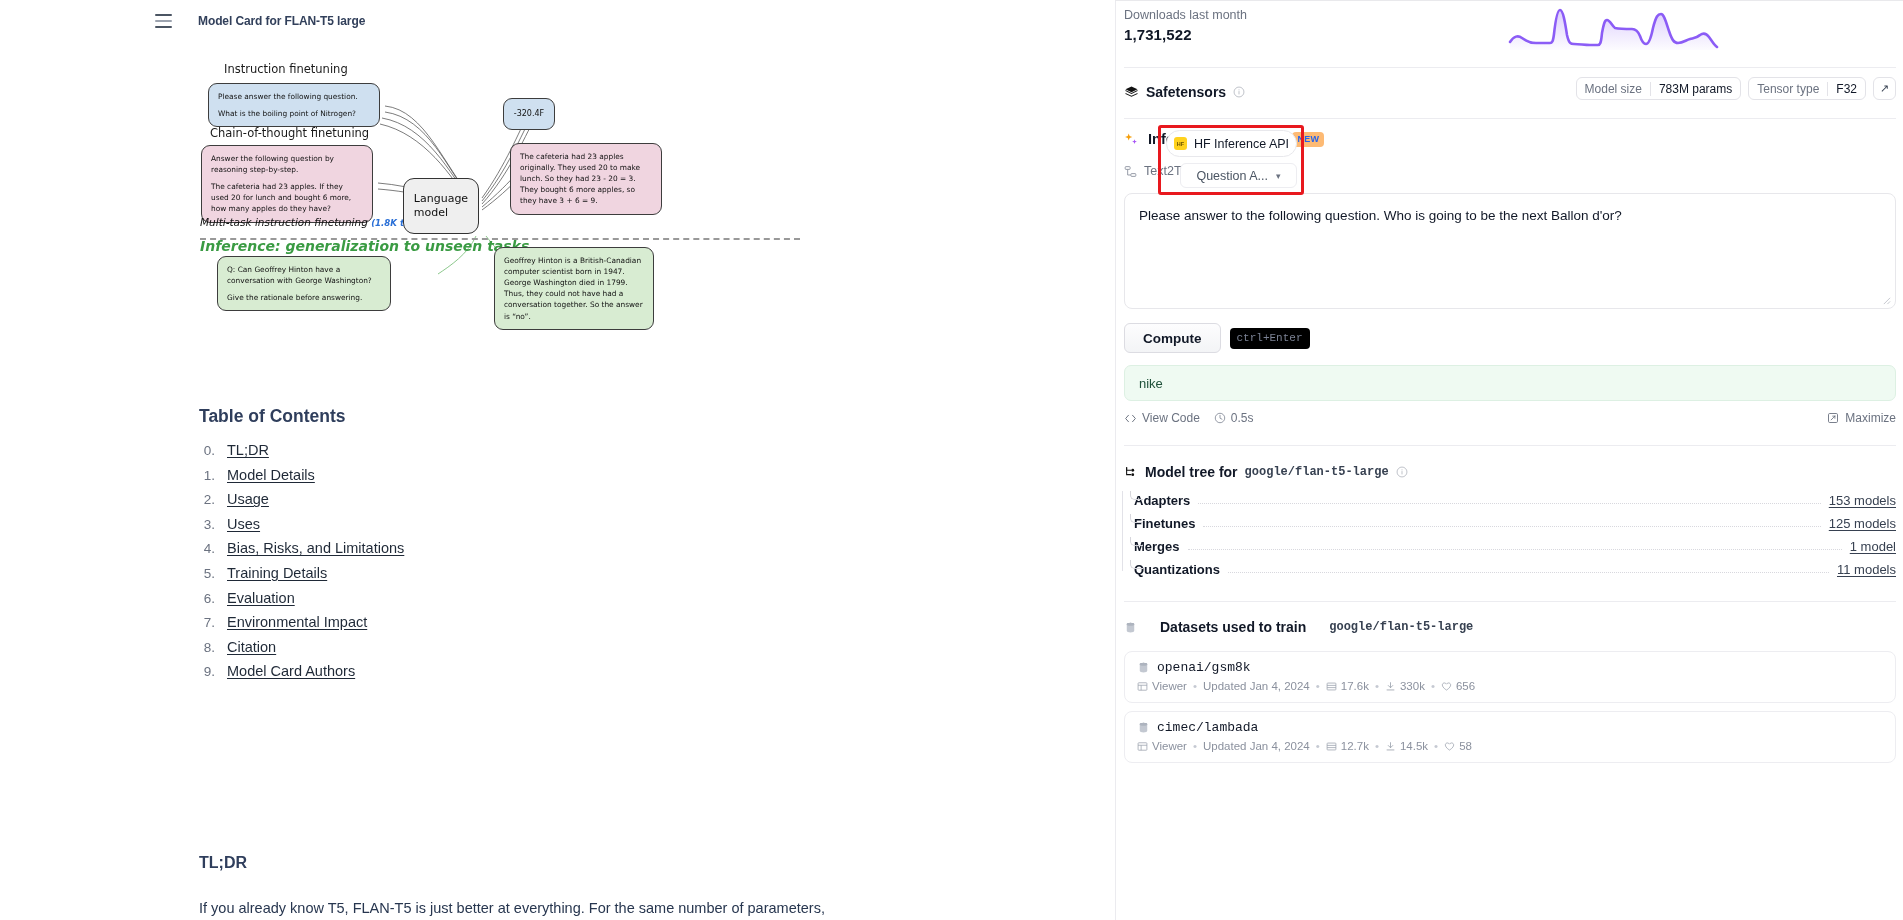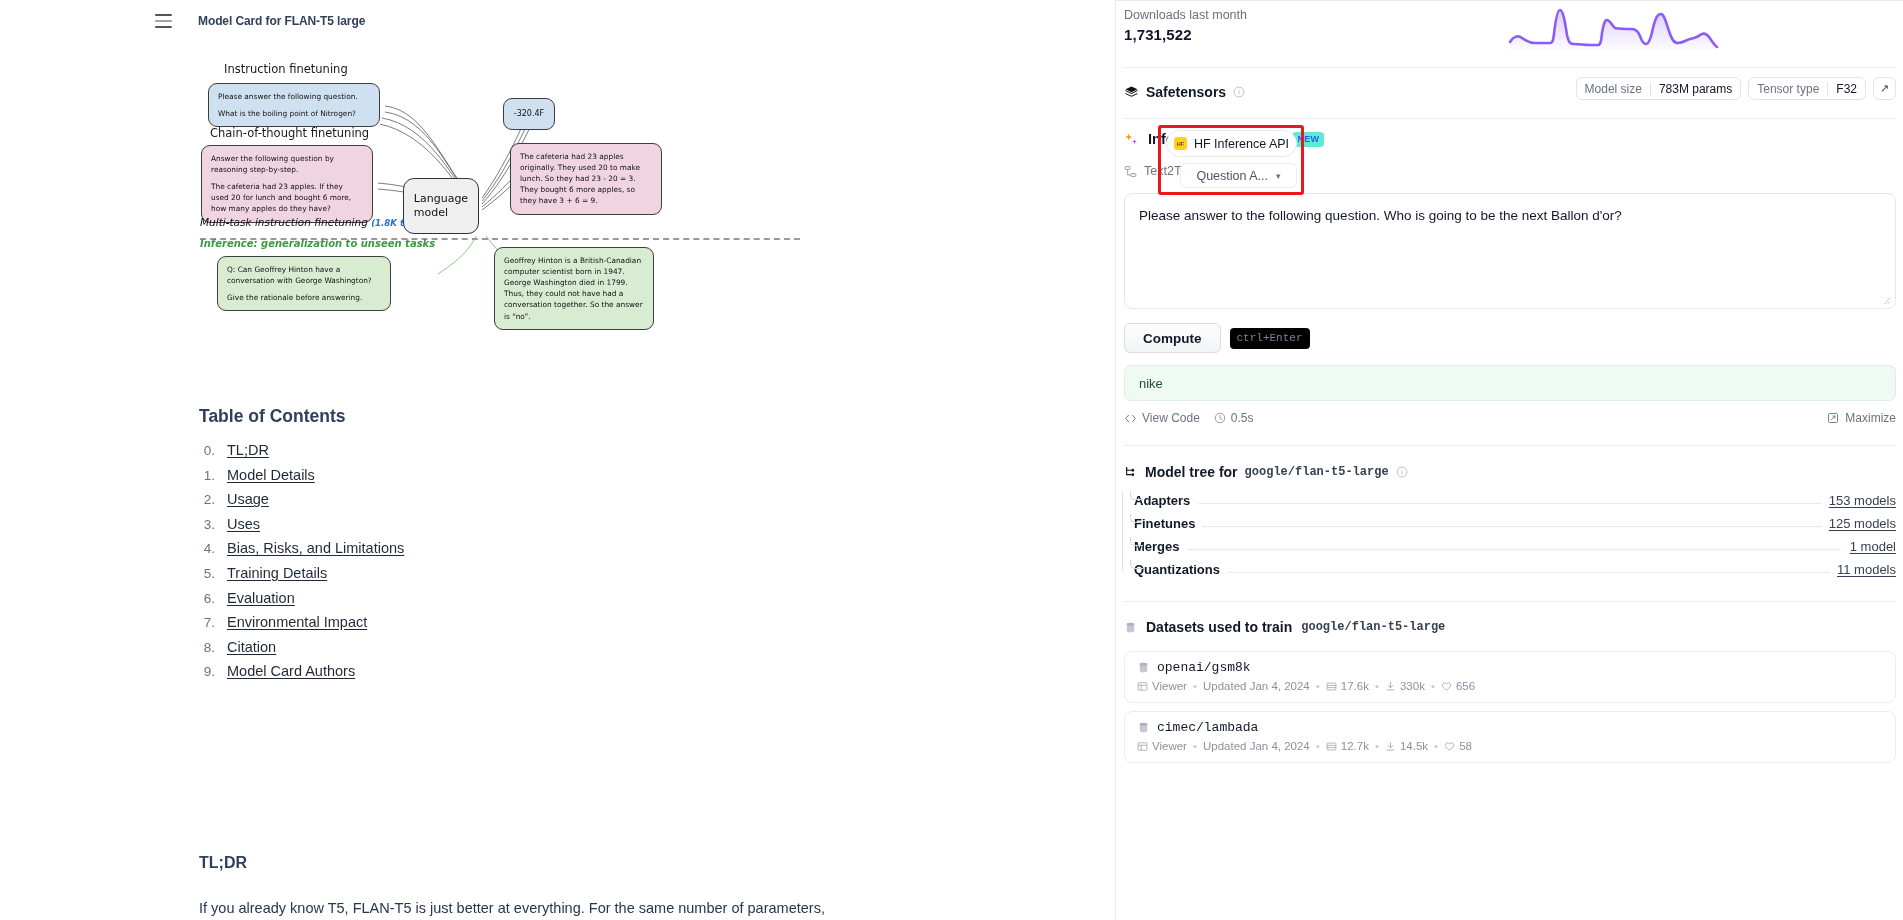--- a/index.html
+++ b/index.html
@@ -45,21 +45,21 @@
     position:absolute; left:203px; top:120px; width:76px; height:56px;
     background:#efefef; border:1.5px solid #333; border-radius:11px;
     display:flex; align-items:center; justify-content:center; 
     font-family:"DejaVu Sans", sans-serif; font-size:11px; color:#111; line-height:1.25;
   }
   .dashline{ position:absolute; left:0; top:180px; width:600px; border-top:2px dashed #999; }
   .multitask { position:absolute; left:0px; top:158px; font-family:"DejaVu Sans", sans-serif;
                font-size:10.5px; font-style:italic; color:#111; white-space:nowrap; }
   .multitask .tasks { color:#2a6fd6; font-weight:700; font-size:8.6px; font-style:italic; }
   .inference-lbl { position:absolute; left:0px; top:180px; font-family:"DejaVu Sans", sans-serif;
-                   font-size:10px; font-style:italic; font-weight:700; color:#3a9b43; white-space:nowrap; }
+                   font-size:14px; font-style:italic; font-weight:700; color:#3a9b43; white-space:nowrap; }
   .wires { position:absolute; left:0; top:0; width:600px; height:255px; pointer-events:none; }
 
   
   .toc-h { position:absolute; left:199px; top:406px; font-size:17.5px; font-weight:700; color:#2f3e5c; }
   .toc { position:absolute; left:199px; top:442px; width:500px; }
   .toc li { list-style:none; display:flex; gap:12px; align-items:baseline; margin-bottom:8.6px; }
   .toc .num { font-size:13.5px; color:#6b7280; width:16px; text-align:right; }
   .toc a { font-size:14.5px; color:#1f2937; text-decoration:underline; text-underline-offset:2px; }
   .tldr-h { position:absolute; left:199px; top:854px; font-size:16px; font-weight:700; color:#2f3e5c; }
   .tldr-p { position:absolute; left:199px; top:900px; font-size:14.5px; color:#27364f; white-space:nowrap; }
@@ -86,21 +86,21 @@
   .pill .k { padding:0 8px; font-size:12px; color:#6b7280; }
   .pill .v { padding:0 8px; font-size:12px; color:#111827; border-left:1px solid #e3e3e8; }
   .pill.sq { width:23px; justify-content:center; font-size:11px; color:#374151; }
 
   .sep2 { position:absolute; top:117px; left:8px; width:772px; height:1px; background:#ececf0; }
 
   
   .ip-head { position:absolute; top:130px; left:8px; display:flex; align-items:center; gap:9px; }
   .ip-title { font-size:14.5px; font-weight:700; color:#111827; }
   .badge-new {
-    font-size:9px; font-weight:700; color:#2563eb; background:#5eead4;
+    font-size:9px; font-weight:700; color:#2563eb; background:#fdba74;
     border-radius:4px; padding:2.5px 5px; letter-spacing:0.3px;
   }
   .ip-sub { position:absolute; top:163px; left:8px; display:flex; align-items:center; gap:7px; font-size:12.5px; color:#6b7280; }
 
   .redbox { position:absolute; top:125px; left:1158px; width:146px; height:70px; border:3px solid #e8181e; border-radius:3px; z-index:5; }
   .prov-btn {
     position:absolute; top:130px; left:1166px; width:131px; height:27px;
     border:1px solid #e8e8ec; border-radius:14px; background:#fff;
     display:flex; align-items:center; justify-content:center; gap:7px;
     font-size:12.5px; color:#111827; z-index:6;
@@ -152,21 +152,21 @@
   .mt-row { position:relative; height:23px; display:flex; align-items:center; padding-left:10px; }
   .mt-row .tick { position:absolute; left:6px; top:2px; width:13px; height:9px; border-left:1px solid #d6d6dc; border-bottom:1px solid #d6d6dc; border-bottom-left-radius:5px; }
   .mt-name { font-size:13px; font-weight:700; color:#111827; white-space:nowrap; }
   .mt-dots { flex:1; margin:0 8px; border-bottom:1px dotted #d8d8de; transform:translateY(3px); }
   .mt-count { font-size:13px; color:#374151; text-decoration:underline; text-underline-offset:2px; white-space:nowrap; }
   .mt-spine { position:absolute; left:6px; top:490px; width:1px; height:80px; background:#e2e2e8; }
 
   .sep4 { position:absolute; top:600px; left:8px; width:772px; height:1px; background:#ececf0; }
 
   
-  .ds-head { position:absolute; top:618px; left:8px; display:flex; align-items:center; gap:9px; font-size:14px; font-weight:700; color:#111827; }
+  .ds-head { position:absolute; top:618px; left:8px; display:flex; align-items:center; gap:23px; font-size:14px; font-weight:700; color:#111827; }
   .ds-card {
     position:absolute; left:8px; width:772px; height:52px;
     border:1px solid #ededf1; border-radius:8px; background:#fff; padding:8px 12px;
   }
   .ds-card.c1 { top:650px; }
   .ds-card.c2 { top:710px; }
   .ds-name { display:flex; align-items:center; gap:7px; font-family:"Liberation Mono", monospace; font-size:13px; color:#111827; }
   .ds-meta { margin-top:5px; display:flex; align-items:center; gap:6px; font-size:11.5px; color:#8b919e; flex-wrap:nowrap; }
   .ds-meta .it { display:flex; align-items:center; gap:4px; }
   .dot { color:#c5c9d2; }

